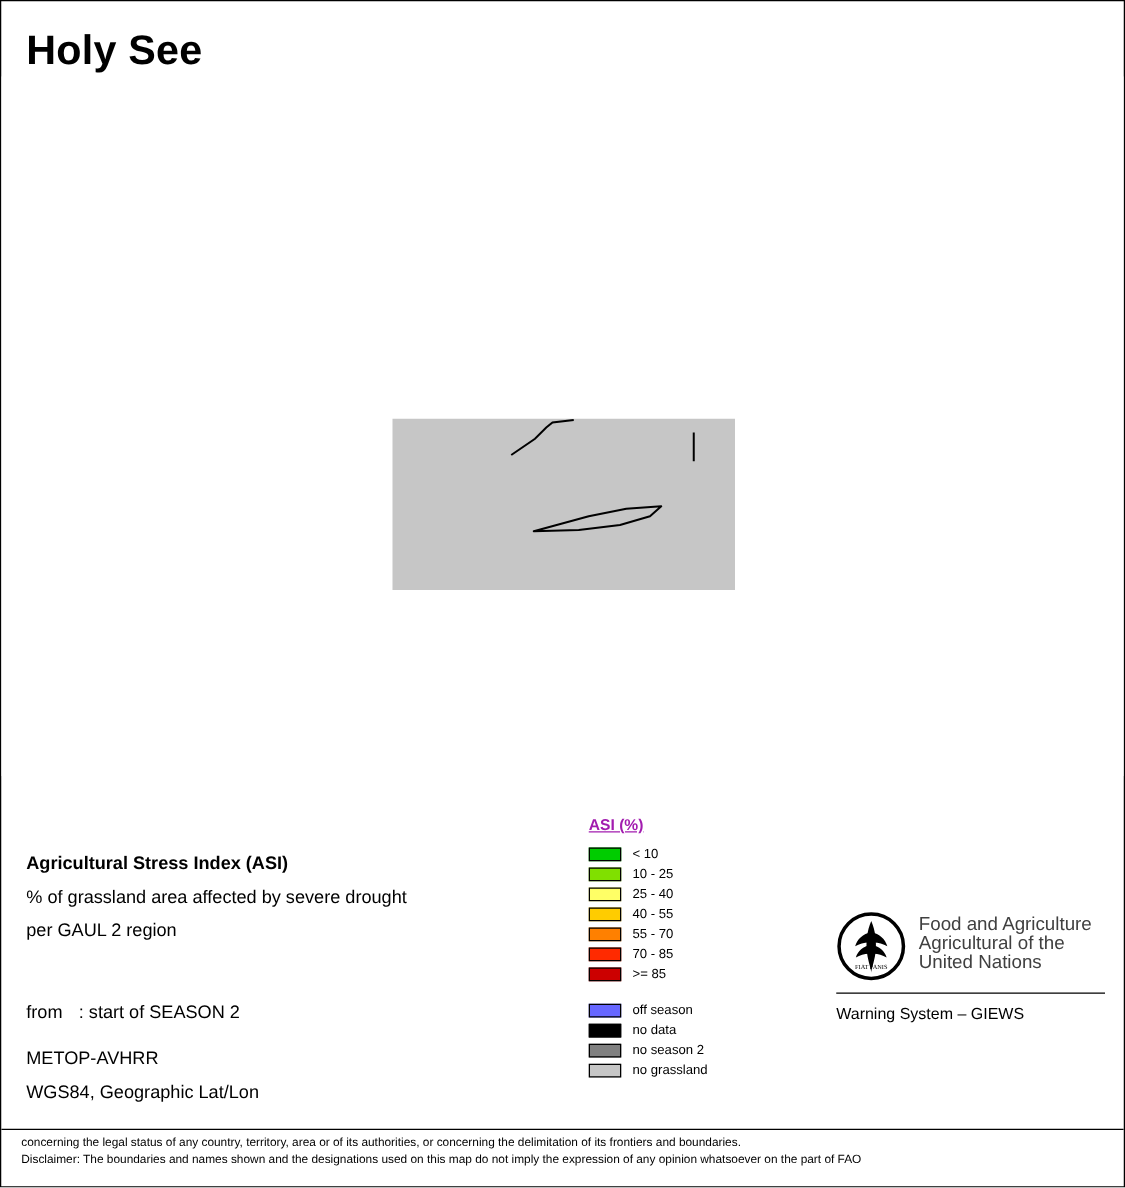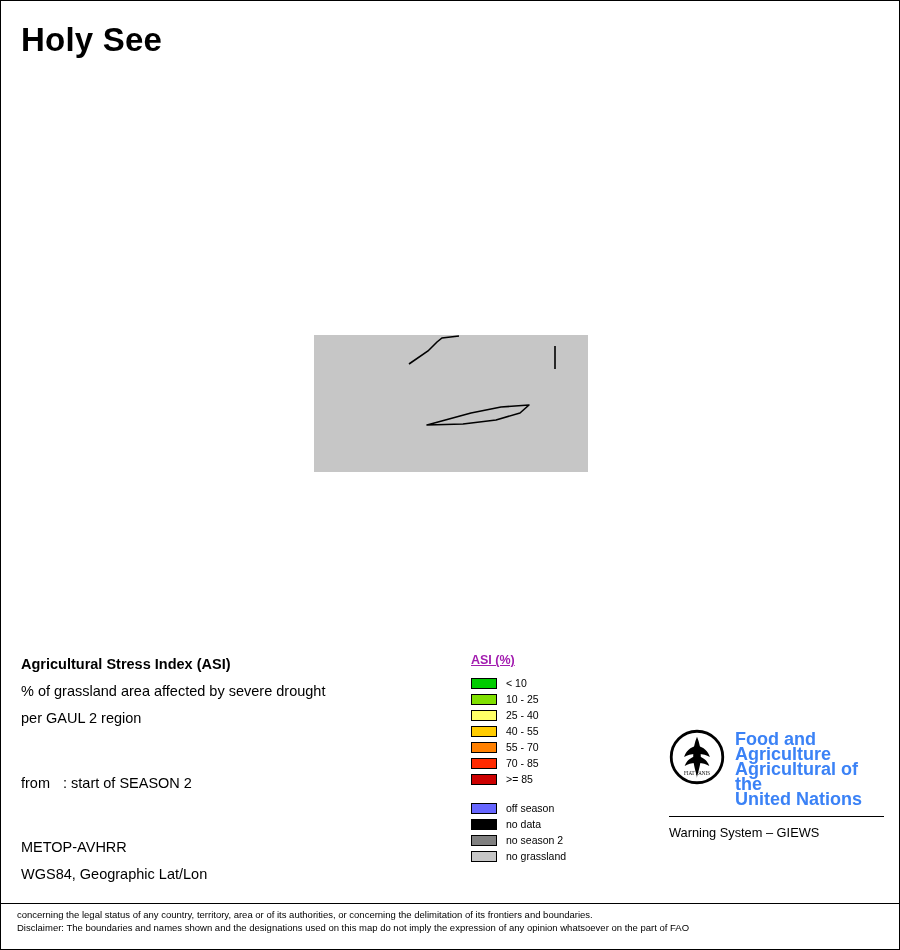--- a/index.html
+++ b/index.html
@@ -45,20 +45,21 @@
     position: absolute;
     left: 20px;
     top: 655px;
     width: 430px;
   }
   #caption-title {
     font-size: 14.5px;
     font-weight: bold;
     color: #000000;
     margin-bottom: 11px;
+    margin-top: 27px;
   }
   .caption-line {
     font-size: 14.5px;
     color: #000000;
     margin-bottom: 11px;
     white-space: nowrap;
   }
   .caption-line .lbl {
     display: inline-block;
     width: 42px;
@@ -120,24 +121,24 @@
     display: flex;
     align-items: flex-start;
   }
   #fao-logo {
     width: 56px;
     height: 56px;
     flex: 0 0 auto;
     margin-right: 10px;
   }
   #fao-name {
-    font-size: 18px;
-    font-weight: bold;
+    font-size: 15px;
+    font-weight: normal;
     line-height: 15px;
-    color: #3b82f6;
+    color: #404040;
     padding-top: 3px;
   }
   #fao-rule {
     border-top: 1.5px solid #000000;
     margin: 9px 0 8px 0;
   }
   #giews-text {
     font-size: 12.8px;
     line-height: 16px;
     color: #000000;

